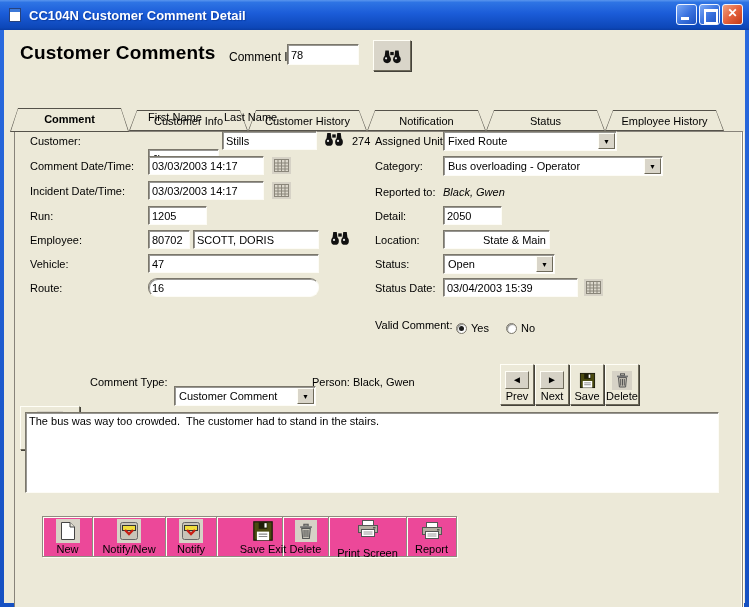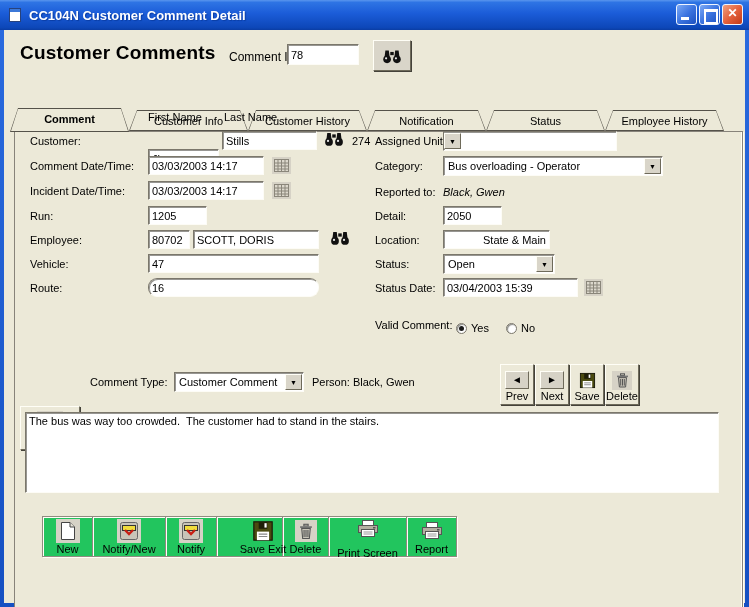--- a/index.html
+++ b/index.html
@@ -99,21 +99,21 @@
   
   .navbtn { width:34px; height:41px; flex-direction:column; padding-top:3px; }
   .navbtn .nb-icon { height:20px; display:flex; align-items:center; justify-content:center; width:100%; }
   .navbtn .nb-label { font-size:11px; }
   #nav-group { display:flex; gap:1px; }
   .arrow-glyph { font-size:10px; line-height:10px; background:#d6d2c6; padding:3px 6px; border:1px solid #9a968a; border-color:#fffef6 #6e6a5a #6e6a5a #fffef6;}
 
   
   #toolbar {
     display:flex; border:1px solid #8f8b80; box-shadow:inset 1px 1px 0 #fffef6, 1px 1px 0 #fffef6;
-    background:#22c55e; height:41px;
+    background:#ec4899; height:41px;
   }
   .toolbtn {
     display:flex; flex-direction:column; align-items:center; justify-content:flex-start;
     padding:2px 4px 1px; border-right:1px solid #8f8b80; box-shadow:1px 0 0 #fffef6;
     cursor:default;
   }
   .toolbtn:last-child { border-right:none; box-shadow:none; }
   .toolbtn .tb-icon { height:24px; display:flex; align-items:center; justify-content:center; }
   .toolbtn .tb-label { font-size:11px; white-space:nowrap; }
 
@@ -253,20 +253,21 @@
 
     <div class="abs lbl" style="left:371px; top:105px;">Assigned Unit:</div>
     <div class="abs lbl" style="left:371px; top:130px;">Category:</div>
     <div class="abs lbl" style="left:371px; top:156px;">Reported to:</div>
     <div class="abs lbl" style="left:371px; top:180px;">Detail:</div>
     <div class="abs lbl" style="left:371px; top:204px;">Location:</div>
     <div class="abs lbl" style="left:371px; top:228px;">Status:</div>
     <div class="abs lbl" style="left:371px; top:252px;">Status Date:</div>
 
     <div class="abs combo" style="left:439px; top:101px; width:174px;">
+      <span class="combo-value">Fixed Route</span>
       <span class="combo-btn">▼</span>
     </div>
     <div class="abs combo" style="left:439px; top:126px; width:220px;">
       <span class="combo-value">Bus overloading - Operator</span>
       <span class="combo-btn">▼</span>
     </div>
     <div class="abs lbl" style="left:439px; top:156px;font-style:italic;">Black, Gwen</div>
     <input class="abs tb" style="left: 439px; top: 176px; width: 59px;" value="2050">
     <input class="abs tb" style="left: 439px; top: 200px; width: 107px; text-align: right;" value="State &amp; Main">
     <div class="abs combo" style="left:439px; top:224px; width:112px;">
@@ -296,21 +297,21 @@
         <svg width="22" height="21" viewBox="0 0 22 21">
           <rect x="2.5" y="1.5" width="10" height="13" fill="#fff" stroke="#2a3a8c"></rect>
           <path d="M4.5 4 H10.5 M4.5 6 H10.5 M4.5 8 H8" stroke="#2a3a8c" stroke-width="1"></path>
           <rect x="8.5" y="5.5" width="10" height="13" fill="#fff" stroke="#2a3a8c"></rect>
           <path d="M10.5 8 H16.5 M10.5 10 H16.5 M10.5 12 H14" stroke="#2a3a8c" stroke-width="1"></path>
         </svg>
       </span>
       <span>Follow Up</span>
     </div>
     <div class="abs lbl" style="left:86px; top:346px;">Comment Type:</div>
-    <div class="abs combo" style="left:170px; top:342px; width:130px;justify-content:center;">
+    <div class="abs combo" style="left:170px; top:356px; width:142px;justify-content:center;">
       <span class="combo-value">Customer Comment</span>
       <span class="combo-btn">▼</span>
     </div>
     <div class="abs lbl" style="left:308px; top:346px;">Person: Black, Gwen</div>
 
     <div class="abs" id="nav-group" style="left:496px; top:334px;">
       <div class="btn navbtn">
         <span class="nb-icon">
             <span class="arrow-glyph">◄</span>
           </span>

